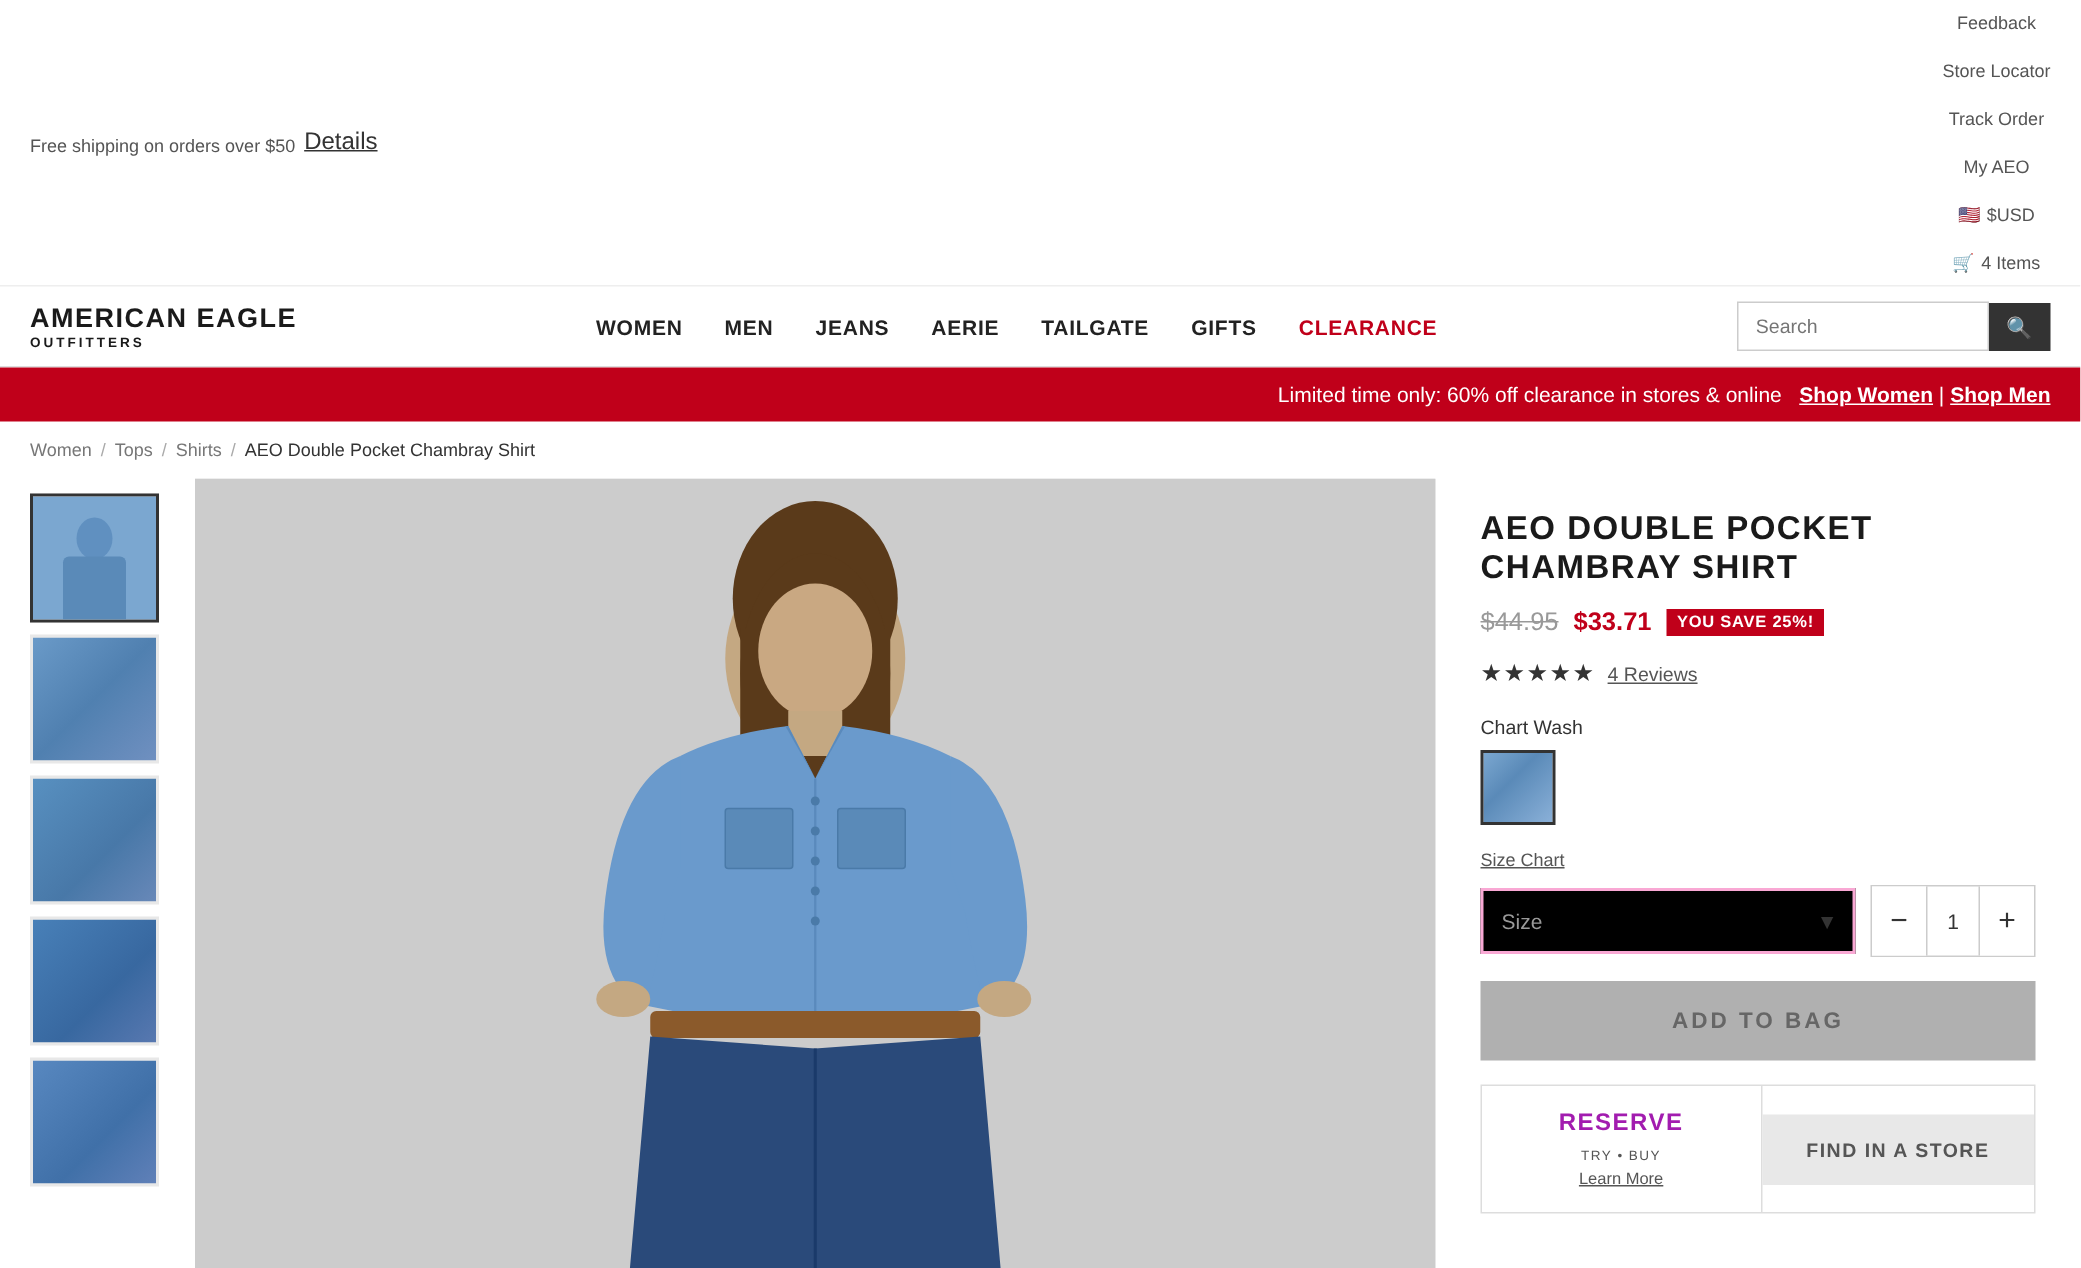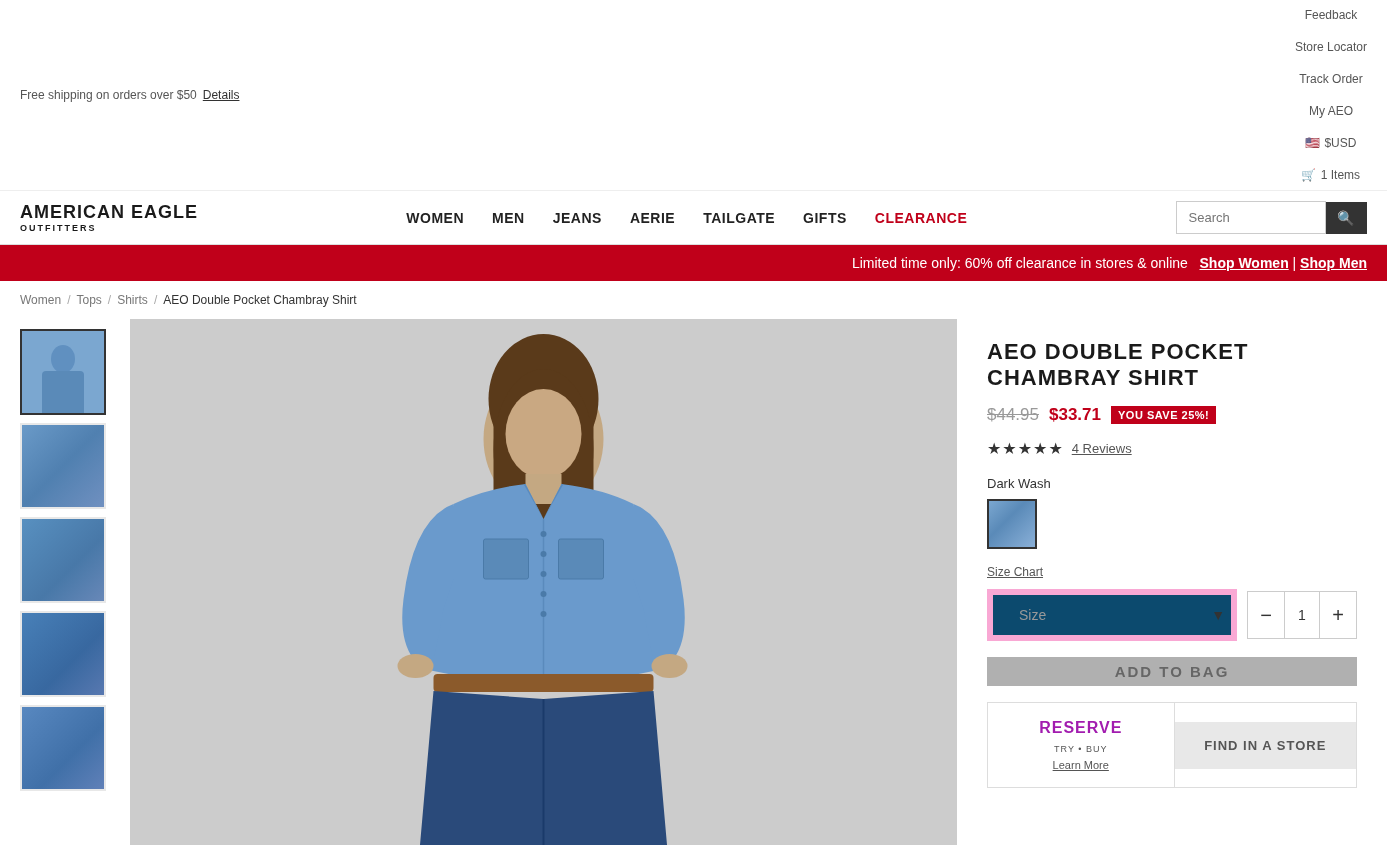--- a/index.html
+++ b/index.html
@@ -9,21 +9,21 @@
     .utility-bar {
       display: flex;
       justify-content: space-between;
       align-items: center;
       padding: 8px 20px;
       font-size: 12px;
       color: #555;
       border-bottom: 1px solid #eee;
     }
     .utility-bar-left { display: flex; align-items: flex-end; gap: 6px; }
-    .utility-bar-left a { color: #333; text-decoration: underline; font-size: 12px; }
+    .utility-bar-left a { color: #333; text-decoration: underline; font-size: 16px; }
     .utility-bar-right { display: flex; align-items: center; gap: 18px; flex-direction: column; }
     .utility-bar-right a { color: #555; text-decoration: none; font-size: 12px; }
     .currency-flag { display: inline-flex; align-items: center; gap: 4px; }
 
     
     .main-header {
       display: flex;
       align-items: center;
       justify-content: space-between;
       padding: 10px 20px;
@@ -39,21 +39,21 @@
       font-size: 14px;
       font-weight: 600;
       letter-spacing: 0.5px;
       text-transform: uppercase;
     }
     .search-area { display: flex; align-items: center; gap: 0; }
     .search-input {
       border: 1px solid #ccc;
       padding: 8px 12px;
       font-size: 13px;
-      width: 150px;
+      width: 168px;
       outline: none;
       color: #999;
     }
     .search-btn {
       background: #333;
       border: none;
       padding: 8px 12px;
       cursor: pointer;
       color: #fff;
       font-size: 14px;
@@ -203,26 +203,26 @@
       gap: 10px;
       margin-bottom: 16px;
       align-items: center;
     }
     .size-select-wrapper {
       flex: 1;
       position: relative;
     }
     .size-select {
       width: 100%;
-      padding: 12px 26px;
+      padding: 12px 12px;
       font-size: 14px;
       color: #999;
-      border: 6px solid #f9a8d4;
+      border: 2px solid #f9a8d4;
       appearance: none;
-      background: #0c4a6e;
+      background: #000000;
       cursor: pointer;
     }
     .select-arrow {
       position: absolute;
       right: 12px;
       top: 50%;
       transform: translateY(-50%);
       pointer-events: none;
       color: #333;
       font-size: 14px;
@@ -253,21 +253,21 @@
       color: #333;
       border-left: 1px solid #ccc;
       border-right: 1px solid #ccc;
     }
 
     .add-to-bag-btn {
       width: 100%;
       background: #b0b0b0;
       color: #666;
       border: none;
-      padding: 6px;
+      padding: 18px;
       font-size: 15px;
       font-weight: 700;
       letter-spacing: 2px;
       text-transform: uppercase;
       cursor: pointer;
       margin-bottom: 16px;
     }
 
     .reserve-box {
       border: 1px solid #ddd;
@@ -335,21 +335,21 @@
     <a href="#">Feedback</a>
     <a href="#">Store Locator</a>
     <a href="#">Track Order</a>
     <a href="#">My AEO</a>
     <div class="currency-flag">
       <span>🇺🇸</span>
       <span>$USD</span>
     </div>
     <a class="cart-wrapper" href="#">
       <span>🛒</span>
-      <span>1 Items</span>
+      <span>4 Items</span>
     </a>
   </div>
 </div>
 
 <div class="main-header">
   <div class="logo-area">
     <div class="logo-text-top">AMERICAN EAGLE</div>
     <div class="logo-text-bottom">OUTFITTERS</div>
   </div>
   <nav class="main-nav">
@@ -464,21 +464,21 @@
       <span class="original-price">$44.95</span>
       <span class="sale-price">$33.71</span>
       <span class="savings-badge">YOU SAVE 25%!</span>
     </div>
 
     <div class="reviews-row">
       <span class="stars">★★★★★</span>
       <a class="reviews-link" href="#">4 Reviews</a>
     </div>
 
-    <div class="color-label">Dark Wash</div>
+    <div class="color-label">Chart Wash</div>
     <div class="color-swatches">
       <div class="color-swatch"></div>
     </div>
 
     <a class="size-chart-link" href="#">Size Chart</a>
 
     <div class="size-qty-row">
       <div class="size-select-wrapper">
         <select class="size-select">
           <option value="">Size</option>

